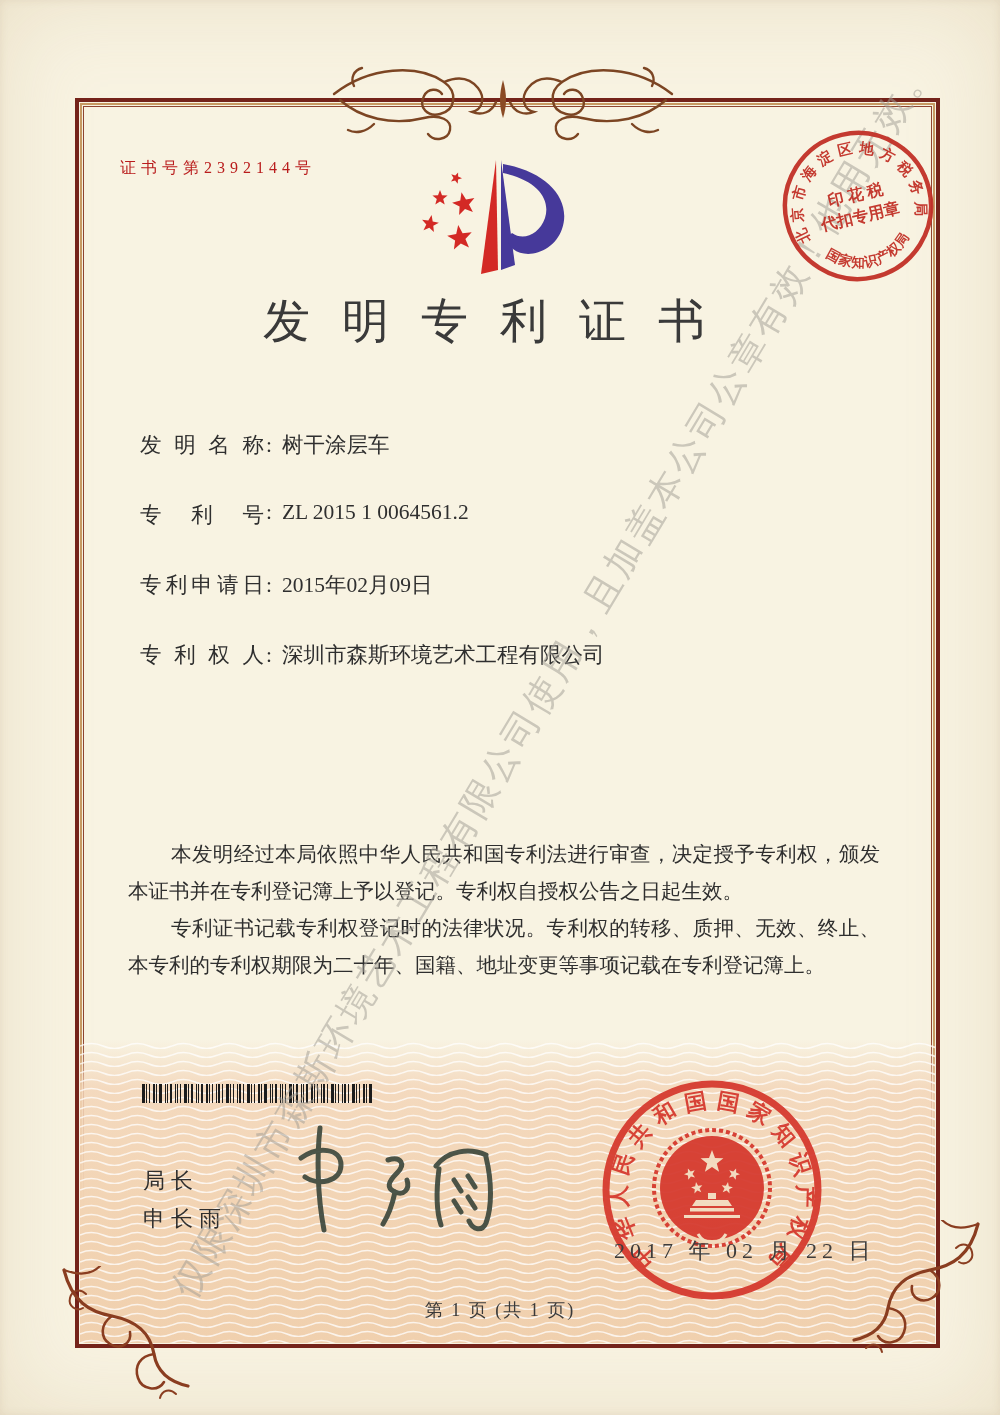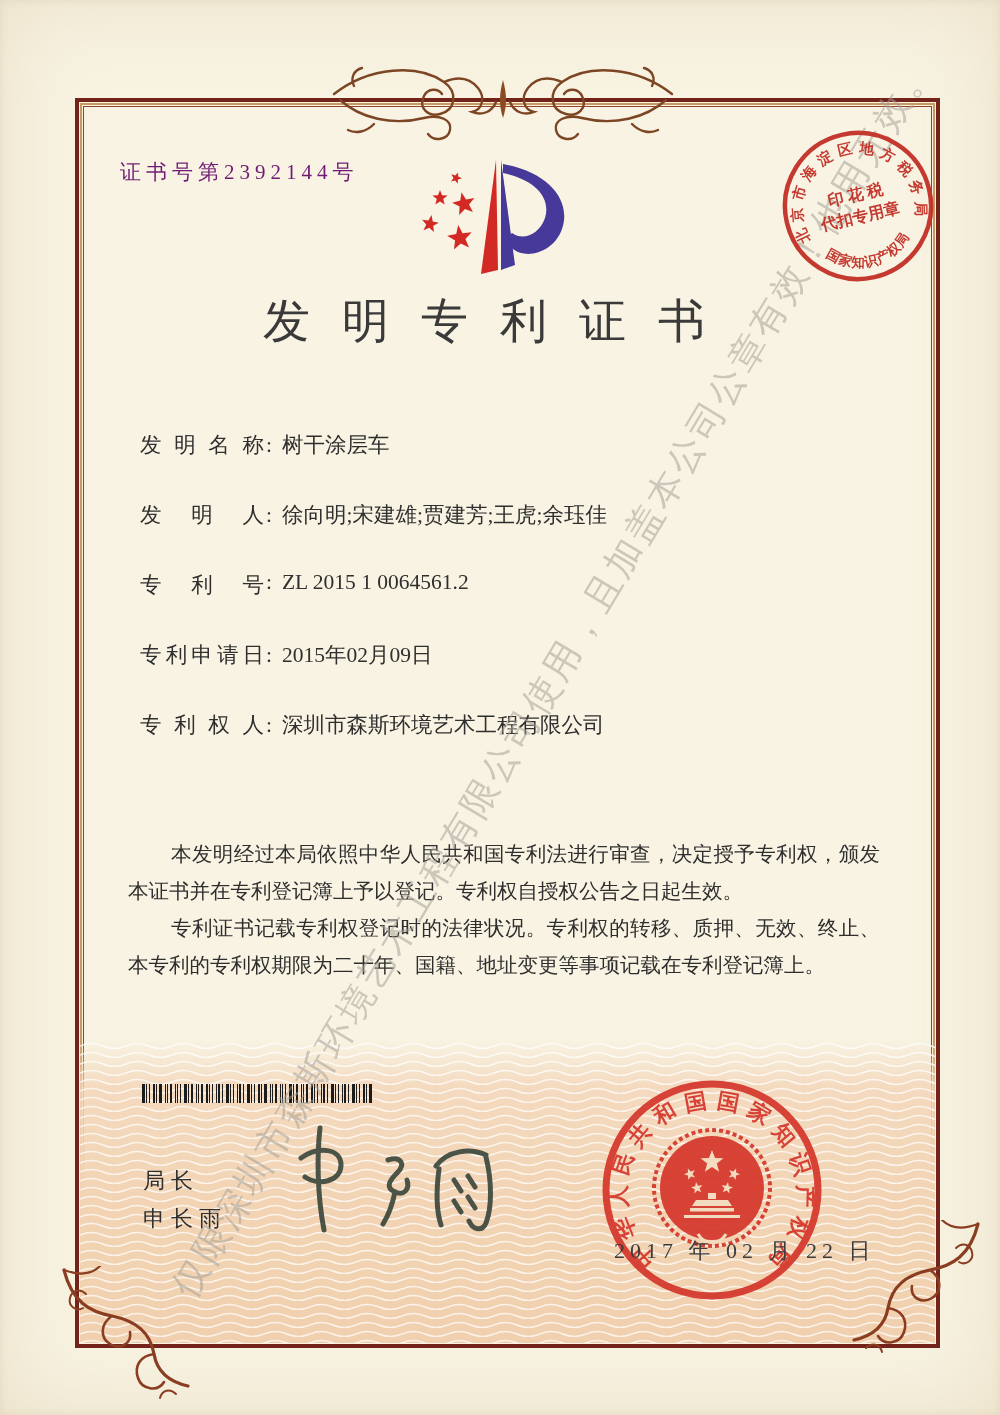--- a/index.html
+++ b/index.html
@@ -14,21 +14,21 @@
   .frame{position:absolute; left:75px; top:98px; width:865px; height:1250px;
     border:4px solid #74231a; box-sizing:border-box;}
   .frame .mid{position:absolute; inset:1px; border:2px solid #c79a62;}
   .frame .inn{position:absolute; inset:4px; border:1px solid #8f4430;}
   
   .wave-band{position:absolute; left:80px; top:1040px; width:855px; height:303px;
     background:linear-gradient(180deg, rgba(244,219,195,0) 0%, rgba(243,213,184,.85) 16%, #f2d4b4 55%, #f0d0ae 100%);
     overflow:hidden;}
   .wave-band svg{display:block;}
   
-  .cert-no{position:absolute; left:120px; top:158px; font-size:21px; letter-spacing:5px; color:#701a75;}
+  .cert-no{position:absolute; left:120px; top:158px; font-size:16px; letter-spacing:5px; color:#b91c1c;}
   .title{position:absolute; left:0; right:0; top:290px; text-align:center;
     font-size:47px; letter-spacing:32px; color:#3a3a3a; font-weight:500;}
   .fields{position:absolute; left:140px; top:430px; width:680px;}
   .field-row{height:70px; font-size:21.5px; color:#2f2f2f; white-space:nowrap;}
   .flabel{display:inline-block; width:124px; text-align:justify; text-align-last:justify; vertical-align:top;}
   .fcolon{display:inline-block; margin:0 10px 0 2px;}
   .paras{position:absolute; left:128px; top:836px; width:752px;
     font-size:20.5px; line-height:37px; text-align:justify; color:#2e2e2e;}
   .paras p{margin:0; text-indent:2.1em;}
   .barcode{position:absolute; left:142px; top:1084px; width:256px; height:19px;
@@ -127,21 +127,20 @@
       </g>
     <path d="M78,8 L63,122 L80,118 Z" fill="#d32925"></path>
     <path d="M83,8 L83,118 L97,113 Z" fill="#46399a"></path>
     <path d="M85,12 C130,20 154,48 144,77 C136,100 109,108 95,97 C89,92 89,85 94,81 C105,89 121,83 127,66 C133,47 119,28 85,21 Z" fill="#46399a"></path>
   </svg>
 
   <div class="title">发明专利证书</div>
 
   <div class="fields" id="fields">
       <div class="field-row"><span class="flabel">发明名称</span><span class="fcolon">:</span><span class="fvalue">树干涂层车</span></div>
-      <div class="field-row"><span class="flabel">发明人</span><span class="fcolon">:</span><span class="fvalue">徐向明;宋建雄;贾建芳;王虎;余珏佳</span></div>
       <div class="field-row"><span class="flabel">专利号</span><span class="fcolon">:</span><span class="fvalue">ZL 2015 1 0064561.2</span></div>
       <div class="field-row"><span class="flabel">专利申请日</span><span class="fcolon">:</span><span class="fvalue">2015年02月09日</span></div>
       <div class="field-row"><span class="flabel">专利权人</span><span class="fcolon">:</span><span class="fvalue">深圳市森斯环境艺术工程有限公司</span></div>
     </div>
 
   <div class="paras" id="paras">
       <p>本发明经过本局依照中华人民共和国专利法进行审查，决定授予专利权，颁发本证书并在专利登记簿上予以登记。专利权自授权公告之日起生效。</p>
       <p>专利证书记载专利权登记时的法律状况。专利权的转移、质押、无效、终止、本专利的专利权期限为二十年、国籍、地址变更等事项记载在专利登记簿上。</p>
     </div>
 
@@ -198,20 +197,21 @@
         <path d="M94,130 L134,130 L130,124 L98,124 Z"></path>
         <rect x="92" y="132" width="44" height="3.5"></rect>
         <rect x="86" y="139" width="56" height="3"></rect>
         <rect x="110" y="117" width="8" height="6"></rect>
       </g>
       <path d="M100,158 A16,16 0 0 0 128,158" fill="none" stroke="#f3dcc0" stroke-width="3"></path>
     </g>
   </svg>
   <div class="seal-date">2017 年 02 月 22 日</div>
 
+  <div class="footer">第 1 页 (共 1 页)</div>
 
   <svg class="stamp" width="160" height="160" viewBox="0 0 160 160">
     <circle cx="80" cy="80" r="73" fill="none" stroke="#c23127" stroke-width="4.5"></circle>
     <g id="stamp-top-text" fill="#c23127" font-weight="bold">
         <text x="24.245586758173076" y="95.85096637661226" font-size="14.5" text-anchor="middle" transform="rotate(-102 24.245586758173076 95.85096637661226)">北</text>
         <text x="23.611477021109664" y="75.67326737194253" font-size="14.5" text-anchor="middle" transform="rotate(-81.6 23.611477021109664 75.67326737194253)">京</text>
         <text x="30.050519237499778" y="56.54004057620223" font-size="14.5" text-anchor="middle" transform="rotate(-61.199999999999996 30.050519237499778 56.54004057620223)">市</text>
         <text x="42.75502557256399" y="40.85128182784989" font-size="14.5" text-anchor="middle" transform="rotate(-40.800000000000004 42.75502557256399 40.85128182784989)">海</text>
         <text x="60.131393302656534" y="30.57492659896218" font-size="14.5" text-anchor="middle" transform="rotate(-20.39999999999999 60.131393302656534 30.57492659896218)">淀</text>
         <text x="80" y="27" font-size="14.5" text-anchor="middle" transform="rotate(0 80 27)">区</text>

